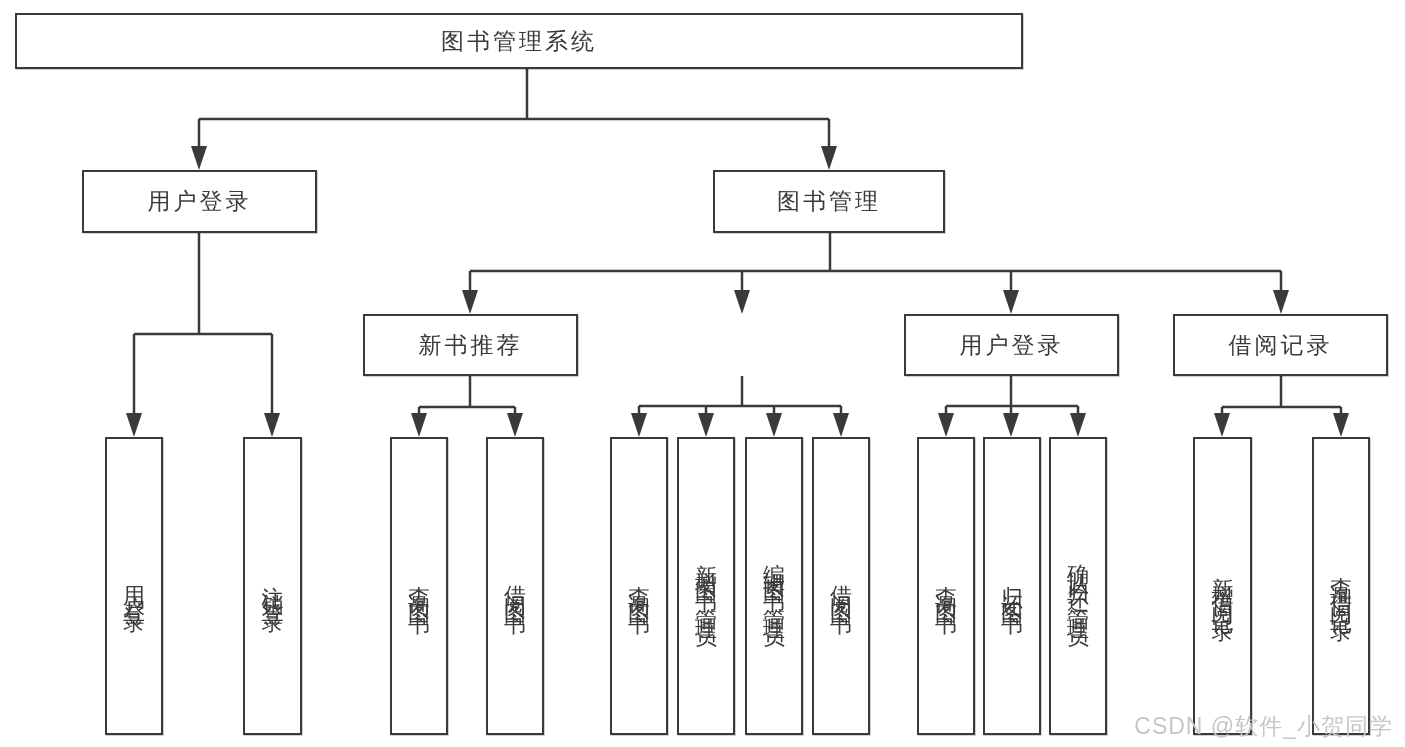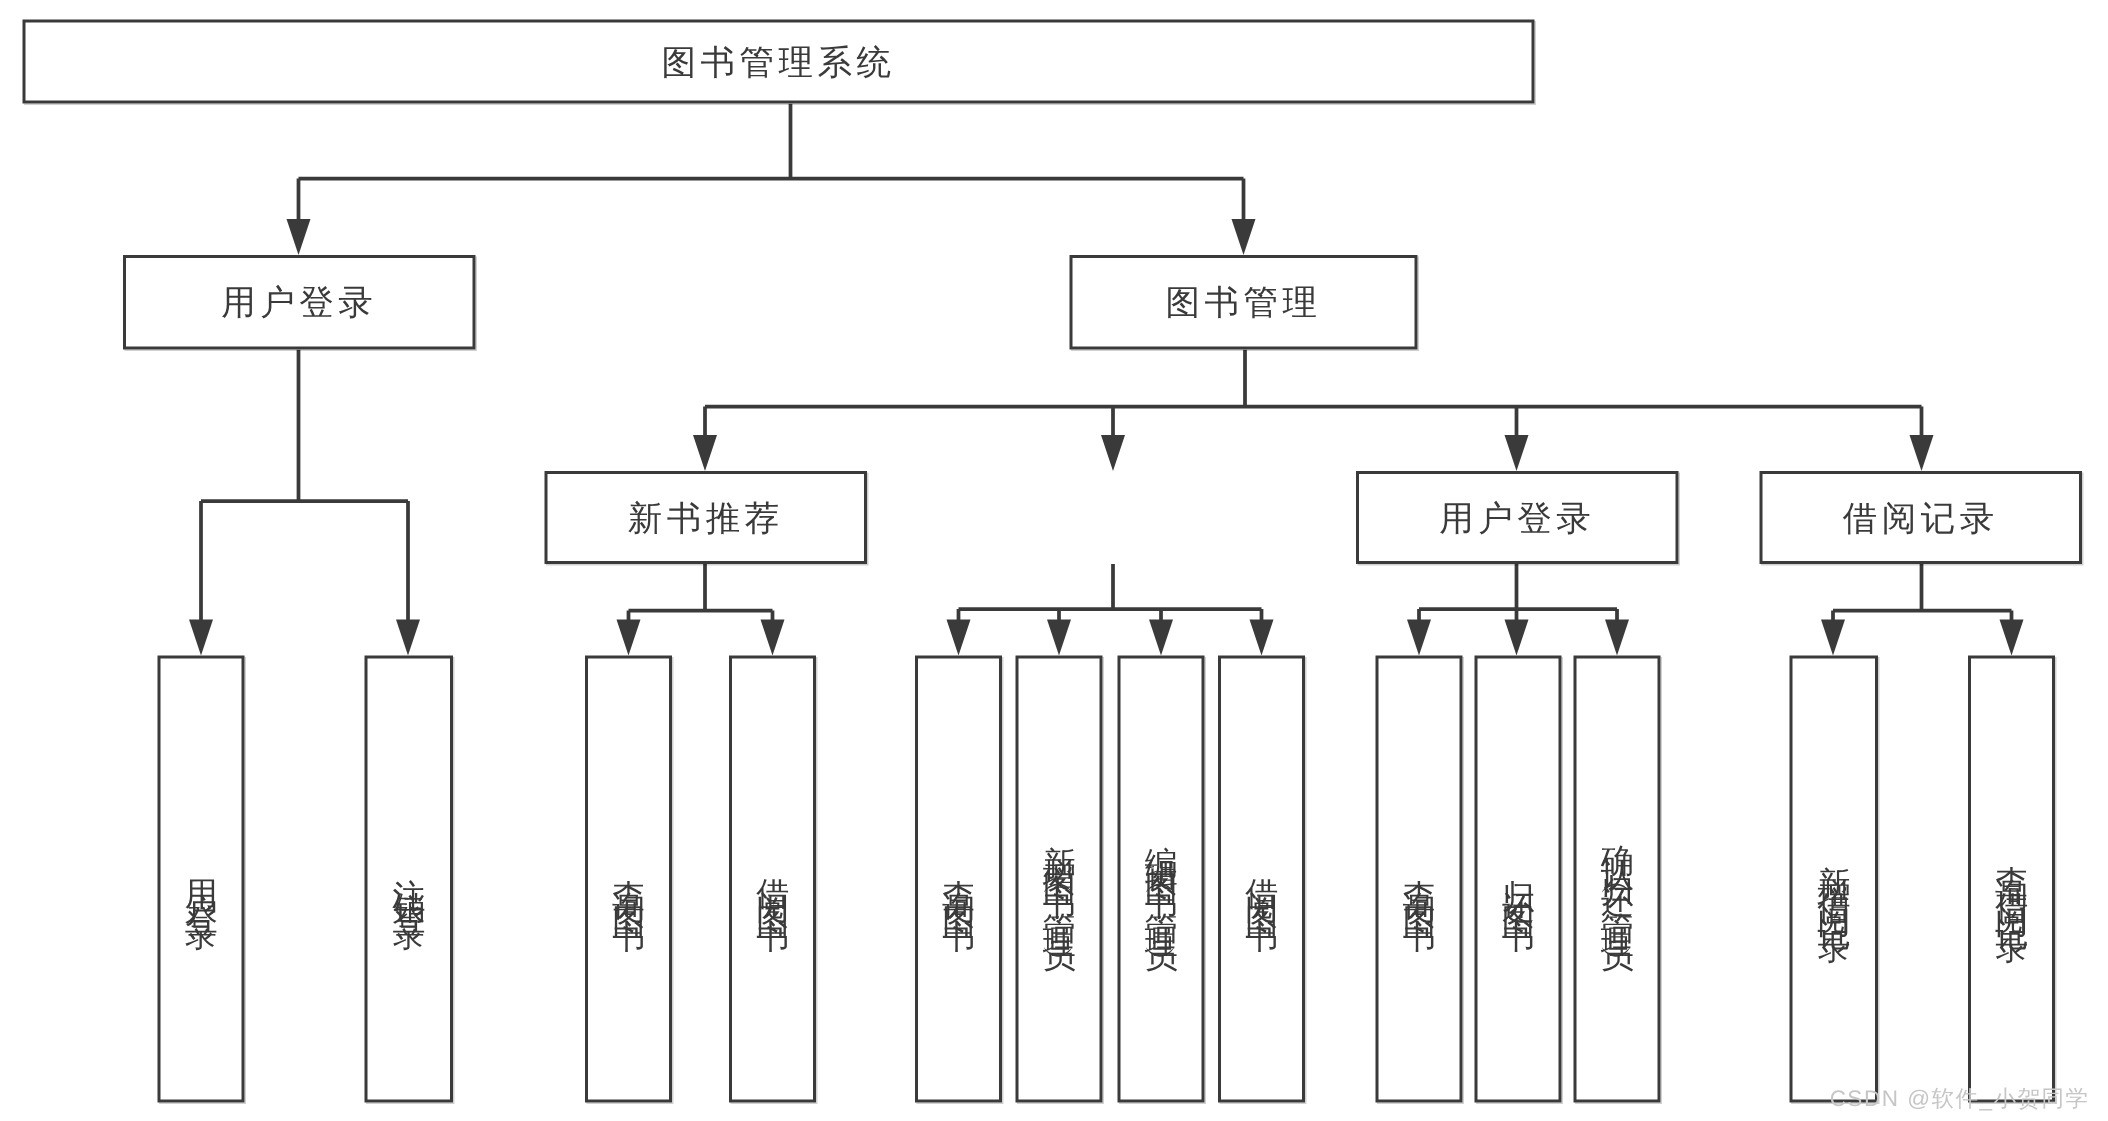--- a/index.html
+++ b/index.html
@@ -23,21 +23,21 @@
     font-size:23px;letter-spacing:3px;white-space:nowrap;
     color:var(--text,#3a3a3a);
   }
   .vlbl{
     writing-mode:vertical-rl;text-orientation:mixed;
     font-size:22px;letter-spacing:9px;line-height:1.1;
     color:var(--text,#3a3a3a);
   }
   .watermark{
     position:absolute;right:12px;bottom:5px;
-    font-size:15px;letter-spacing:1px;white-space:nowrap;
+    font-size:23px;letter-spacing:1px;white-space:nowrap;
     color:var(--watermark,#c6c6c6);z-index:5;margin-left:36px;
   }
 </style>
 </head>
 <body>
 
 <div class="canvas">
 
   <svg class="connectors" viewBox="0 0 1405 747" xmlns="http://www.w3.org/2000/svg">
 

